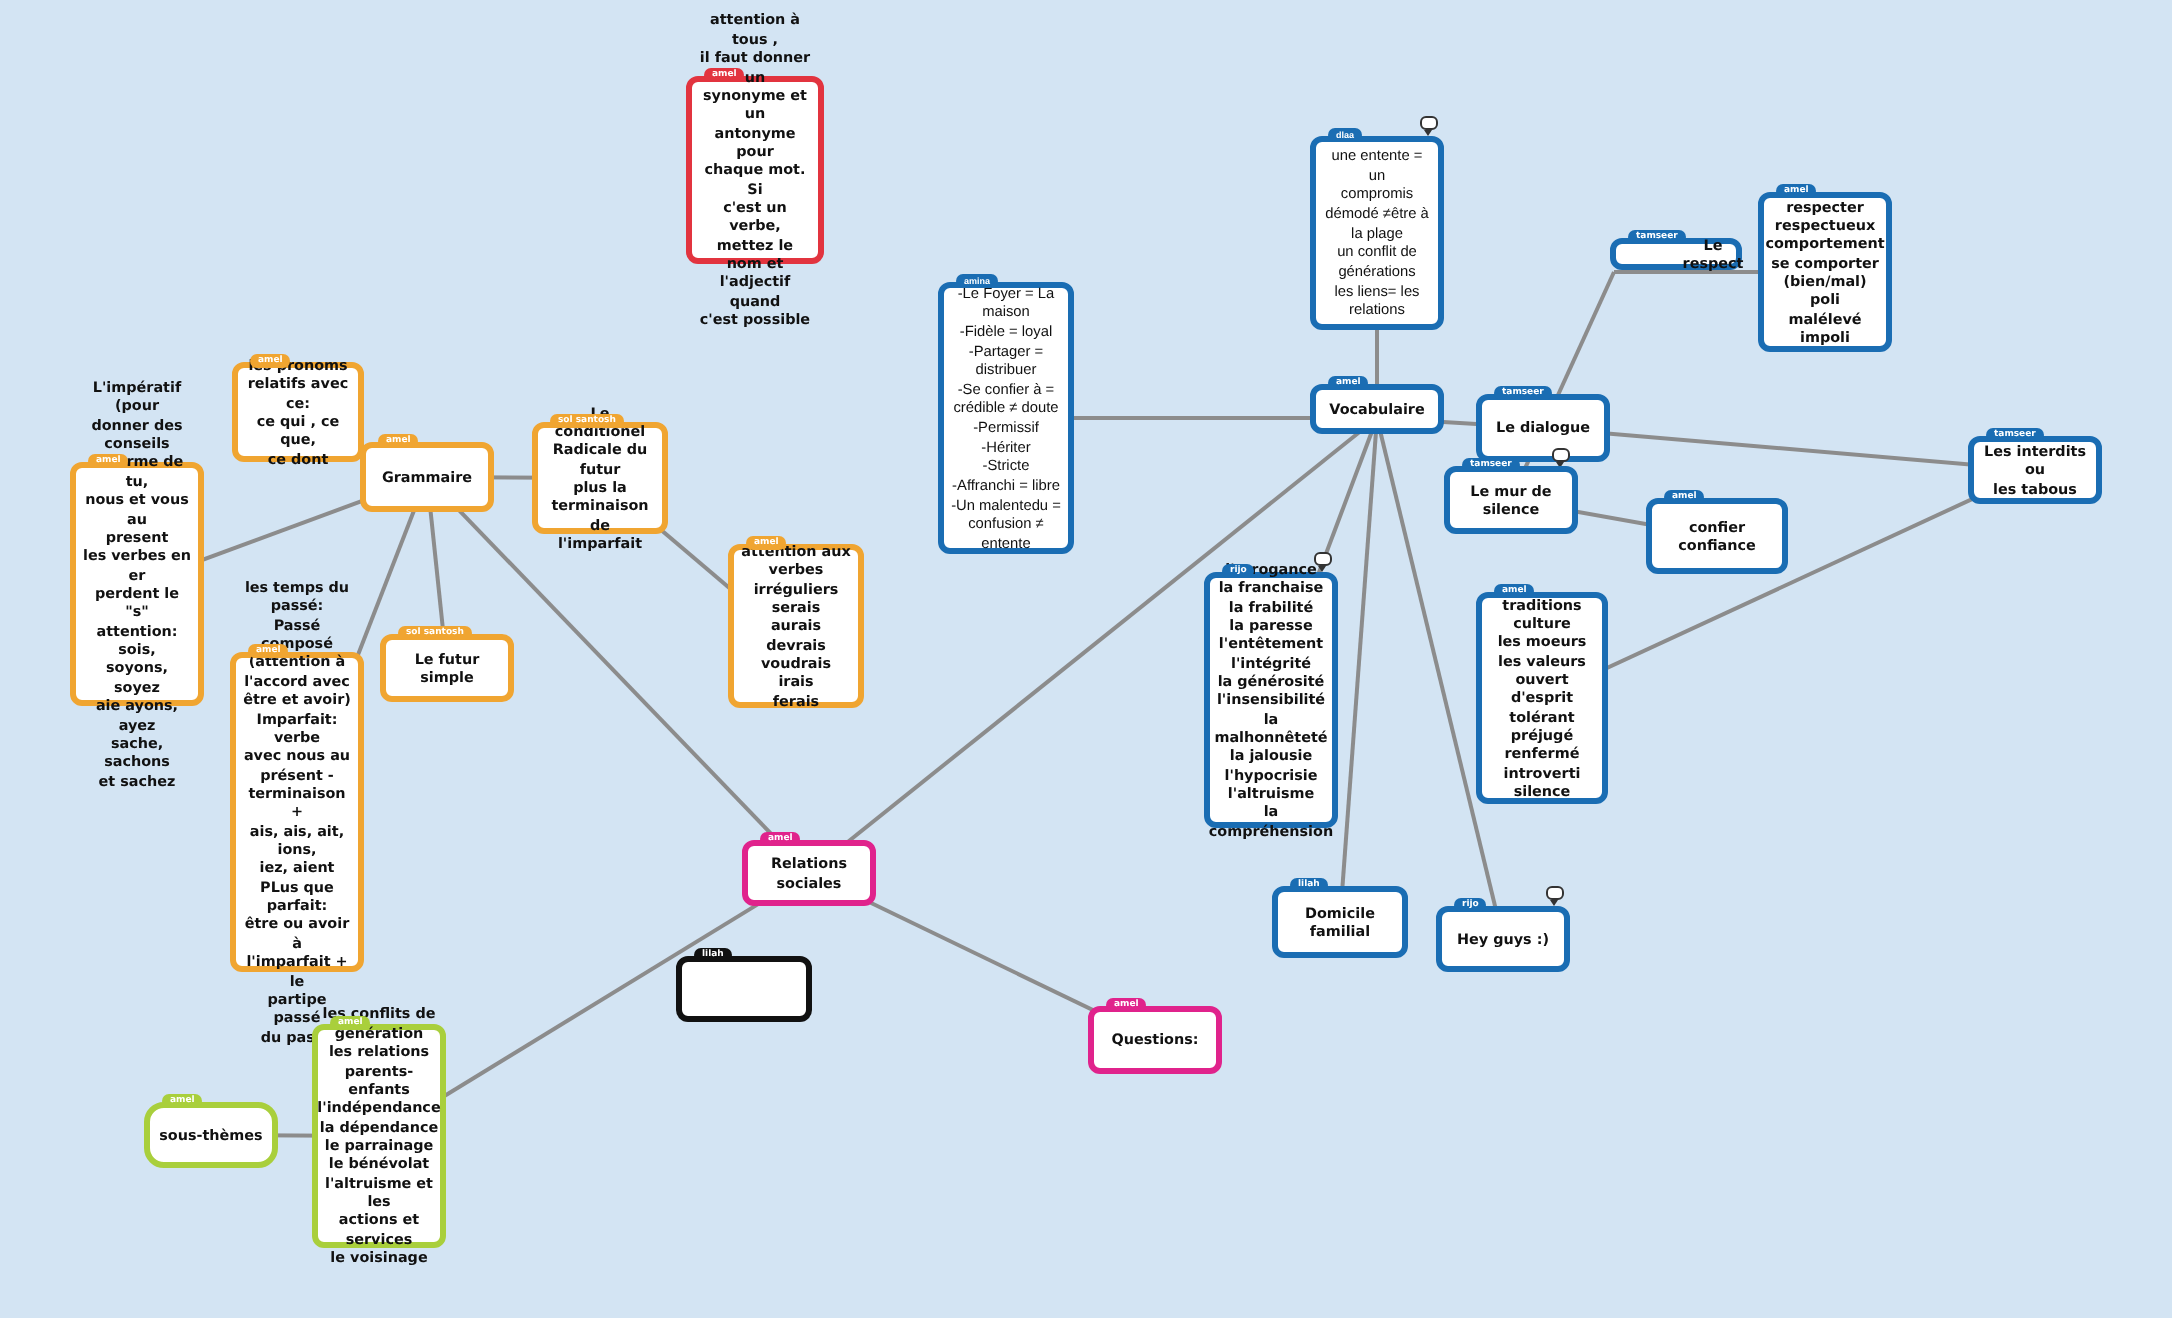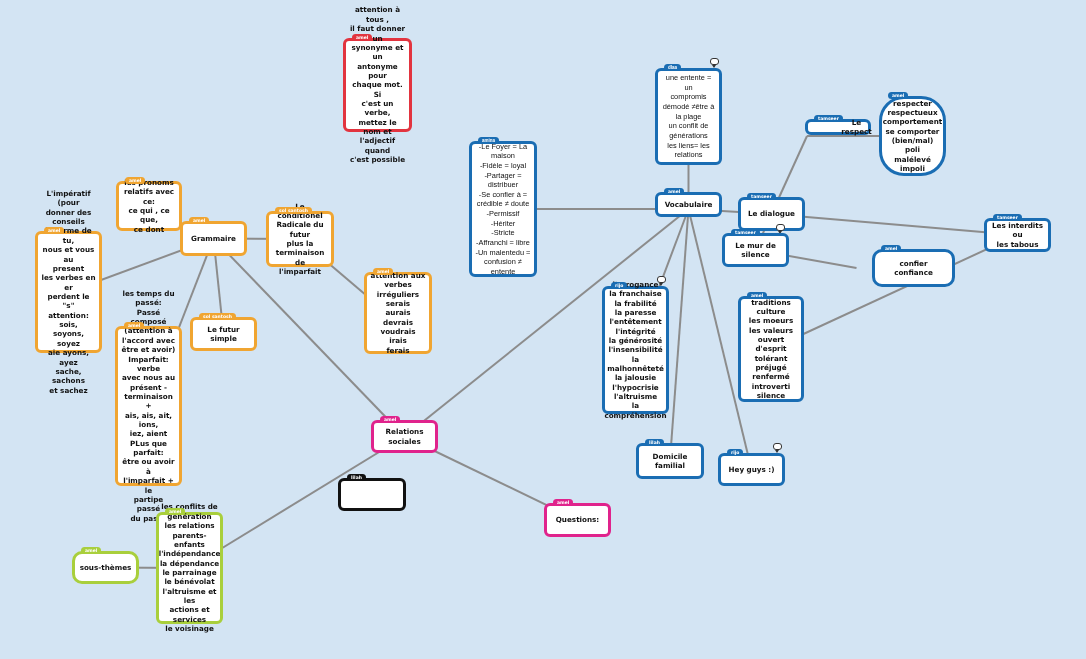--- a/index.html
+++ b/index.html
@@ -167,42 +167,42 @@
 <div class="comment" style="left:710px;top:58px;"></div>
 
 <div class="node c-blue" id="vocabulaire" style="left:655px;top:192px;width:67px;height:25px;">
   <span class="tag bg-blue">amel</span>
   <span class="txt">Vocabulaire</span>
 </div>
 <div class="node c-blue" id="respect" style="left:805px;top:119px;width:66px;height:16px;padding-left:40px;">
   <span class="tag bg-blue">tamseer</span>
   <span class="txt">Le respect</span>
 </div>
-<div class="node c-blue" id="respect_list" style="left:879px;top:96px;width:67px;height:80px;border-radius:25px;">
+<div class="node c-blue" id="respect_list" style="left:879px;top:96px;width:67px;height:80px;">
   <span class="tag bg-blue">amel</span>
   <span class="txt">respecter
 respectueux
 comportement
 se comporter
 (bien/mal)
 poli
 malélevé
 impoli</span>
 </div>
 <div class="node c-blue" id="dialogue" style="left:738px;top:197px;width:67px;height:34px;">
   <span class="tag bg-blue">tamseer</span>
   <span class="txt">Le dialogue</span>
 </div>
 <div class="comment" style="left:776px;top:224px;"></div>
 <div class="node c-blue" id="mur_silence" style="left:722px;top:233px;width:67px;height:34px;">
   <span class="tag bg-blue">tamseer</span>
   <span class="txt">Le mur de
 silence</span>
 </div>
-<div class="node c-blue" id="confier" style="left:872px;top:249px;width:83px;height:38px;border-radius:10px;">
+<div class="node c-blue" id="confier" style="left:823px;top:249px;width:71px;height:38px;">
   <span class="tag bg-blue">amel</span>
   <span class="txt">confier
 confiance</span>
 </div>
 <div class="node c-blue" id="interdits" style="left:984px;top:218px;width:67px;height:34px;">
   <span class="tag bg-blue">tamseer</span>
   <span class="txt">Les interdits ou
 les tabous</span>
 </div>
 <div class="node c-blue" id="traditions" style="left:738px;top:296px;width:66px;height:106px;">

